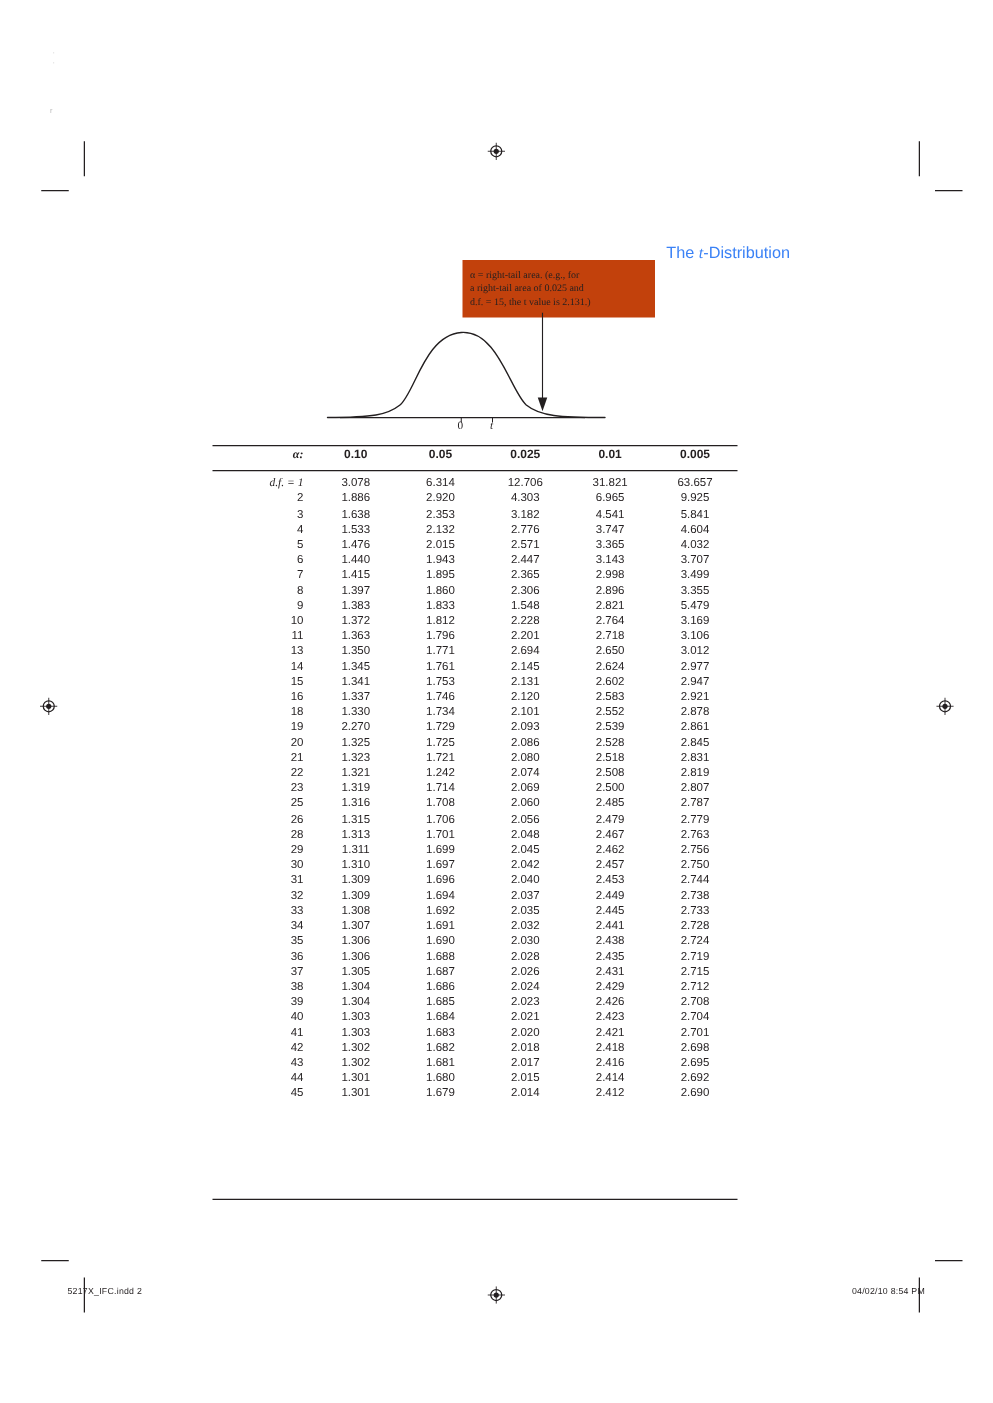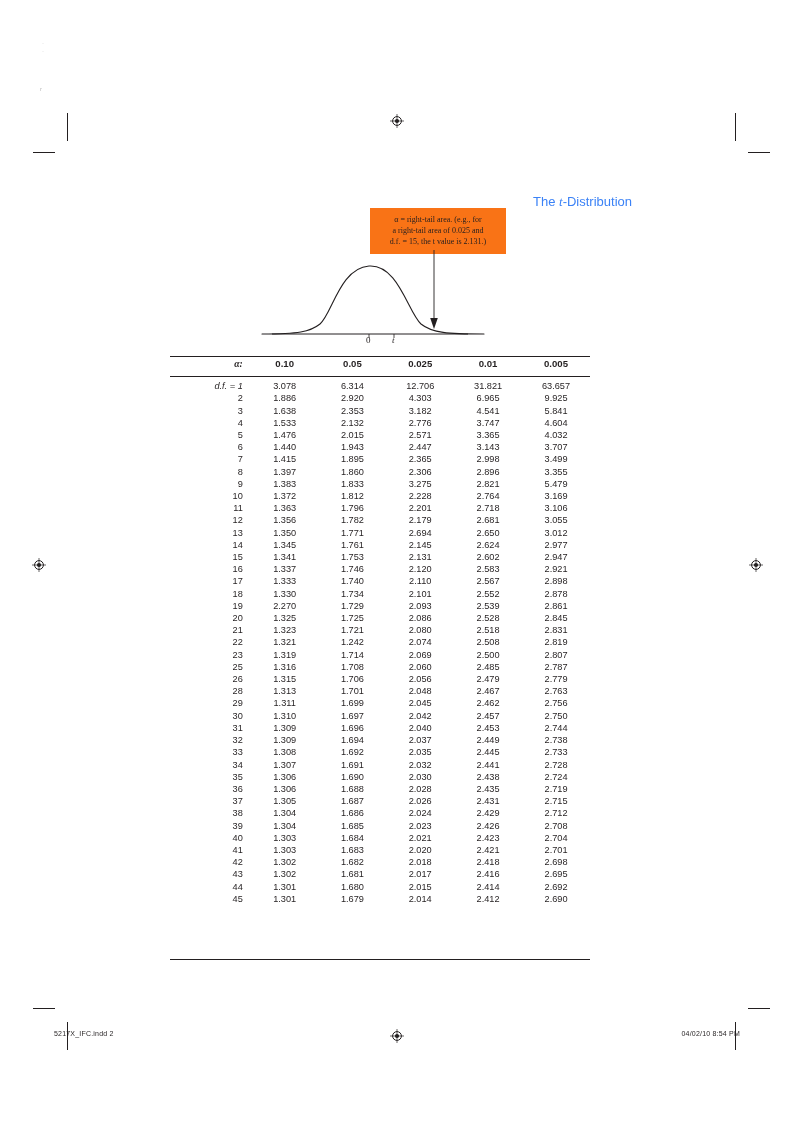--- a/index.html
+++ b/index.html
@@ -69,26 +69,25 @@
     white-space: nowrap;
   }
   .dist-title i { font-family: "Liberation Serif", serif; font-style: italic; }
 
   
   .callout {
     position: absolute;
     left: 370px;
     top: 208px;
     width: 124px;
-    padding: 6px 6px 7px 6px;
-    background: #f97316;
+    padding: 6px 24px 7px 6px;
+    background: #c2410c;
     font-family: "Liberation Serif", serif;
     font-size: 8px;
     line-height: 1.38;
-    text-align: center;
     color: #231f20;
   }
 
   
   .callout-arrow {
     position: absolute;
     left: 424px;
     top: 250px;
     width: 20px;
     height: 80px;
@@ -164,21 +163,21 @@
   }
   .c-val {
     width: 69px;
     text-align: center;
   }
   .alpha-head {
     font-style: italic;
     font-family: "Liberation Serif", serif;
     font-size: 11px;
   }
-  .df-lead { font-family: Liberation Sans, sans-serif; font-style: italic; margin-top: 12px; }
+  .df-lead { font-family: Liberation Serif, serif; font-style: italic; margin-top: 12px; }
 </style>
 </head>
 <body>
 
 <div class="page">
 
   <div class="corner-tick" style="left:42px; top:40px;">·</div>
   <div class="corner-tick" style="left:42px; top:48px;">·</div>
   <div class="corner-tick" style="left:40px; top:86px;">r</div>
 
@@ -328,49 +327,41 @@
           <td class="c-val">1.397</td>
           <td class="c-val">1.860</td>
           <td class="c-val">2.306</td>
           <td class="c-val">2.896</td>
           <td class="c-val">3.355</td>
         </tr>
         <tr>
           <td class="c-label">9</td>
           <td class="c-val">1.383</td>
           <td class="c-val">1.833</td>
-          <td class="c-val">3.275</td>
+          <td class="c-val">1.548</td>
           <td class="c-val">2.821</td>
           <td class="c-val">5.479</td>
         </tr>
         <tr>
           <td class="c-label">10</td>
           <td class="c-val">1.372</td>
           <td class="c-val">1.812</td>
           <td class="c-val">2.228</td>
           <td class="c-val">2.764</td>
           <td class="c-val">3.169</td>
         </tr>
         <tr>
           <td class="c-label">11</td>
           <td class="c-val">1.363</td>
           <td class="c-val">1.796</td>
           <td class="c-val">2.201</td>
           <td class="c-val">2.718</td>
           <td class="c-val">3.106</td>
         </tr>
         <tr>
-          <td class="c-label">12</td>
-          <td class="c-val">1.356</td>
-          <td class="c-val">1.782</td>
-          <td class="c-val">2.179</td>
-          <td class="c-val">2.681</td>
-          <td class="c-val">3.055</td>
-        </tr>
-        <tr>
           <td class="c-label">13</td>
           <td class="c-val">1.350</td>
           <td class="c-val">1.771</td>
           <td class="c-val">2.694</td>
           <td class="c-val">2.650</td>
           <td class="c-val">3.012</td>
         </tr>
         <tr>
           <td class="c-label">14</td>
           <td class="c-val">1.345</td>
@@ -389,28 +380,20 @@
         </tr>
         <tr>
           <td class="c-label">16</td>
           <td class="c-val">1.337</td>
           <td class="c-val">1.746</td>
           <td class="c-val">2.120</td>
           <td class="c-val">2.583</td>
           <td class="c-val">2.921</td>
         </tr>
         <tr>
-          <td class="c-label">17</td>
-          <td class="c-val">1.333</td>
-          <td class="c-val">1.740</td>
-          <td class="c-val">2.110</td>
-          <td class="c-val">2.567</td>
-          <td class="c-val">2.898</td>
-        </tr>
-        <tr>
           <td class="c-label">18</td>
           <td class="c-val">1.330</td>
           <td class="c-val">1.734</td>
           <td class="c-val">2.101</td>
           <td class="c-val">2.552</td>
           <td class="c-val">2.878</td>
         </tr>
         <tr>
           <td class="c-label">19</td>
           <td class="c-val">2.270</td>

